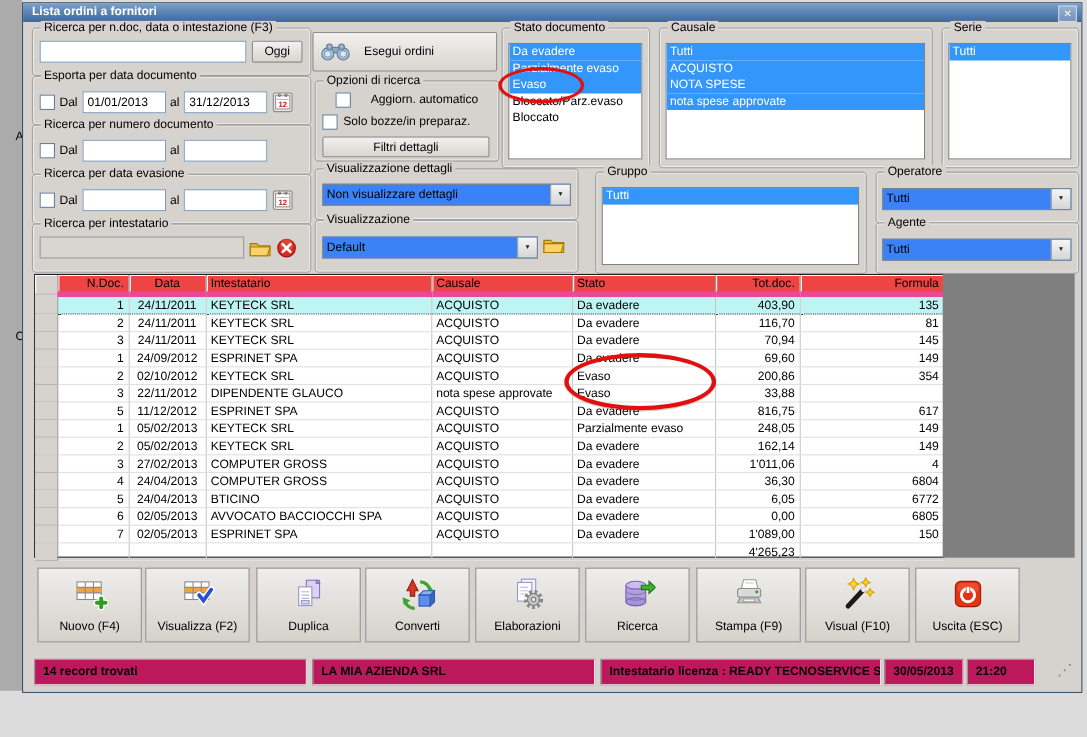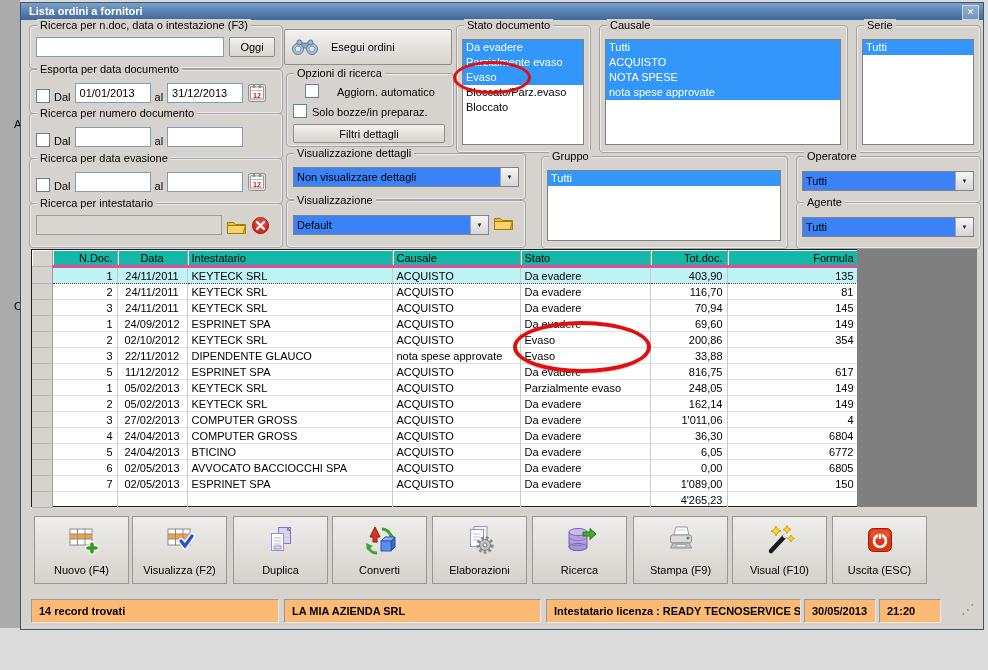--- a/index.html
+++ b/index.html
@@ -21,21 +21,21 @@
     background:linear-gradient(180deg,#7DA0C7 0%,#5580AF 55%,#41689A 100%);
     color:#fff;font-weight:bold;line-height:17px;padding-left:8px;box-sizing:border-box;}
   #close-btn{right:4px;top:2px;width:15px;height:13px;background:rgba(255,255,255,.28);
     border:1px solid #CBD8E8;color:#fff;font-size:9px;font-weight:bold;
     text-align:center;line-height:12px;cursor:default;}
   
   .group{position:absolute;border:1px solid #A3A3A3;border-radius:4px;
     box-shadow:inset 0 0 0 1px rgba(255,255,255,.55);}
   .glabel{position:absolute;top:-7px;left:7px;background:#D6D3CE;padding:0 3px;
     line-height:13px;white-space:nowrap;}
-  .frow{position:absolute;display:flex;align-items:flex-end;gap:5px;}
+  .frow{position:absolute;display:flex;align-items:center;gap:5px;}
   .tb{background:#fff;border:1px solid #7F9DB9;height:20px;box-sizing:border-box;
     font-family:inherit;font-size:11px;padding:0 4px;outline:none;}
   .tb:disabled{background:#D9D6D1;border-color:#9B9B9B;color:#555;}
   .btn{background:linear-gradient(#F2F1EF,#D8D4CE);border:1px solid #8E8E8E;border-radius:2px;
     font-family:inherit;font-size:11px;text-align:center;color:#000;
     display:flex;align-items:center;justify-content:center;box-sizing:border-box;}
   .checkbox{width:12px;height:12px;background:#fff;border:1px solid #66809C;flex:0 0 auto;}
   .iconbtn{background:transparent;border:none;padding:0;display:flex;align-items:center;justify-content:center;}
   
   .listbox{position:absolute;background:#fff;border:1px solid #828282;overflow:hidden;box-sizing:border-box;}
@@ -46,36 +46,36 @@
     display:flex;box-sizing:border-box;}
   .combo .val{flex:1;line-height:18px;padding-left:3px;overflow:hidden;white-space:nowrap;}
   .combo .arrow{width:17px;background:linear-gradient(#F6F6F6,#D5D5D5);border-left:1px solid #A5A5A5;
     display:flex;align-items:center;justify-content:center;font-size:6px;color:#222;}
   
   #grid-wrap{left:10px;top:246px;width:826px;height:256px;background:#fff;
     border:1px solid #1E1E1E;box-sizing:content-box;}
   #grid{border-collapse:collapse;table-layout:fixed;width:826px;}
   #grid th,#grid td{height:15px;padding:0 4px;overflow:hidden;white-space:nowrap;
     border-right:1px solid #C9C9C9;border-bottom:1px solid #E0E0E0;font-weight:normal;}
-  #grid th{background:#14b8a6;border-right:1px solid #9B9B9B;border-bottom:3px solid #ec4899;
+  #grid th{background:#ef4444;border-right:1px solid #9B9B9B;border-bottom:5px solid #ec4899;
     box-shadow:inset 0 1px 0 #FFF,inset 1px 0 0 #FFF;}
   #grid td.selcol,#grid th.selcol{background:#D6D3CE;border-right:1px solid #9B9B9B;
     border-bottom:1px solid #B4B4B4;}
   #grid .l{text-align:left}#grid .c{text-align:center}#grid .r{text-align:right}
   #grid tr.selected td:not(.selcol){background:#BFF4F4;
     border-top:1px dotted #3C3C3C;border-bottom:1px dotted #3C3C3C;}
   #dark-panel{left:836px;top:246px;width:120px;height:258px;background:#7F7F7F;}
   
   .toolbtn{position:absolute;top:513px;width:95px;height:68px;
     background:linear-gradient(#EFEEEC,#D5D1CB);border:1px solid #979797;
     display:flex;flex-direction:column;align-items:center;justify-content:space-between;
     padding:7px 2px 7px;box-sizing:border-box;cursor:default;}
   .toolbtn .lbl{line-height:12px;}
   
-  .seg{position:absolute;top:596px;height:24px;background:#fdba74;
+  .seg{position:absolute;top:596px;height:24px;background:#be185d;
     border:1px solid;border-color:#9A9A9A #E9E9E9 #E9E9E9 #9A9A9A;
     font-weight:bold;line-height:22px;padding:0 7px;box-sizing:border-box;
     overflow:hidden;white-space:nowrap;}
   #grip{left:940px;top:598px;color:#8A8A8A;font-size:14px;letter-spacing:-2px;}
   
   .annot{position:absolute;border:3px solid #E01010;border-radius:50%;
     pointer-events:none;box-shadow:0 1px 1px rgba(120,0,0,.25);}
   svg{display:block;}
 </style>
 </head>

